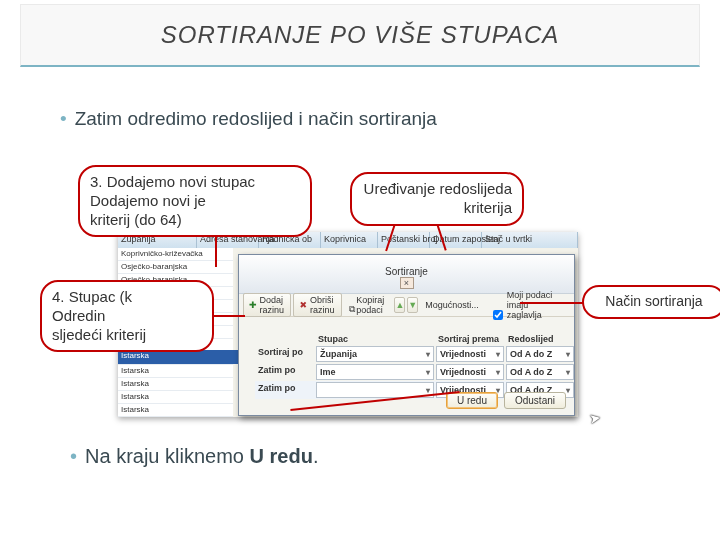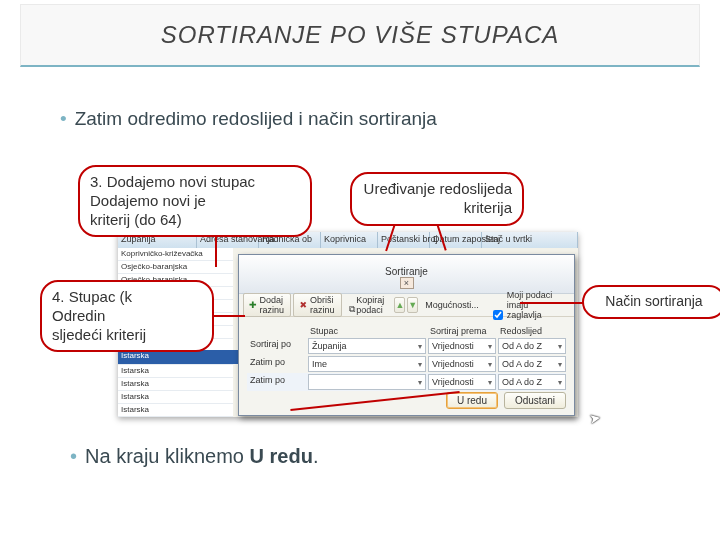--- a/index.html
+++ b/index.html
@@ -159,21 +159,22 @@
     color:#333;
   }
   .arrico {
     width:12px;height:14px;border:1px solid #c6c2b4;
     background: linear-gradient(#fdfdf9,#eceade);
     border-radius:2px;
     display:flex;align-items:center;justify-content:center;
     font-size:9px;color:#6a5;
   }
   .grid {
-    margin: 8px;
+    margin: 16px;
+    font-weight: bold;
   }
   .ghead {
     display:grid;
     grid-template-columns: 60px 120px 70px 70px;
     font-size:9px; color:#333;
   }
   .ghead div { padding: 1px 3px; }
   .grow {
     display:grid;
     grid-template-columns: 60px 120px 70px 70px;

